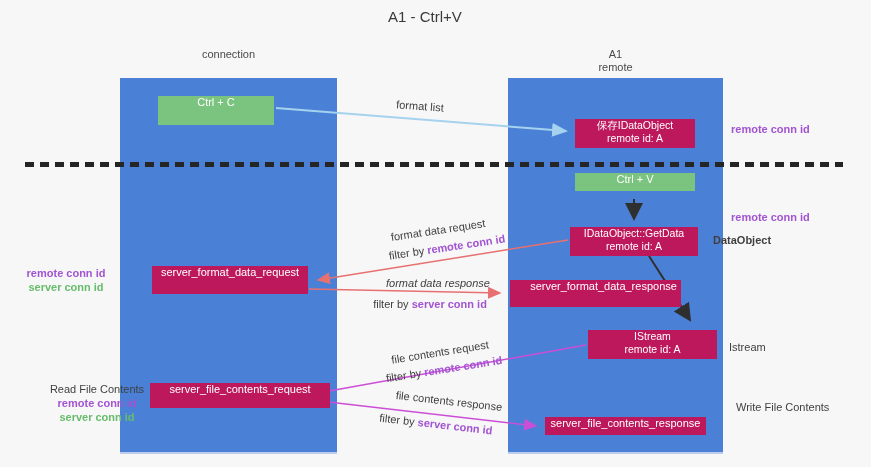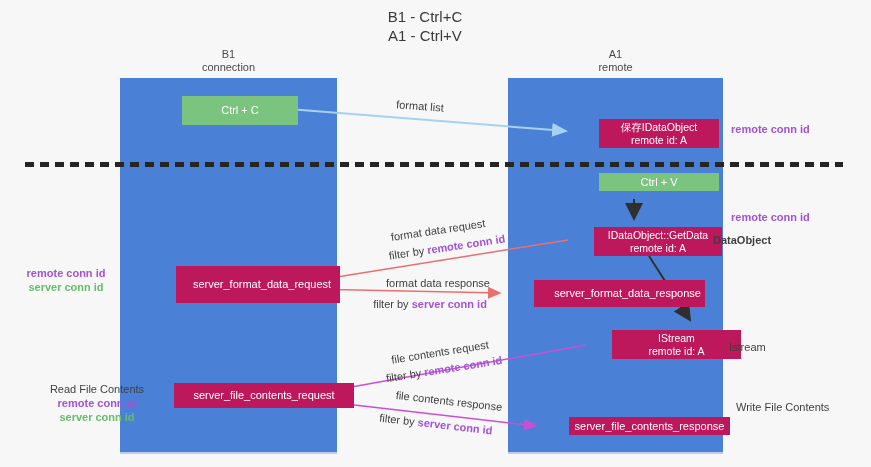--- a/index.html
+++ b/index.html
@@ -15,22 +15,22 @@
     font-size:15px;line-height:19px;color:#3a3a3a;
   }
   .lane{
     background:#4a80d5;z-index:1;
     box-shadow:0 2px 0 rgba(120,150,220,.45);
   }
   .lane-hdr{
     text-align:center;font-size:11px;line-height:13px;color:#4a4a4a;z-index:2;
   }
   .node{
-    z-index:3;display:flex;flex-direction:column;align-items:center;justify-content:center;
-    color:#fff;font-size:11px;line-height:13px;text-align:center;white-space:nowrap;margin-left:24px;
+    z-index:3;display:flex;flex-direction:column;align-items:center;
+    color:#fff;font-size:11px;line-height:13px;text-align:center;white-space:nowrap;
   }
   .orange{background:#be185d;}
   .green{background:#7ac47f;}
   .divider{
     left:25px;top:162px;width:818px;height:5px;z-index:4;
     background:repeating-linear-gradient(90deg,#252525 0 9px,transparent 9px 15px);
   }
   .mid-label{
     z-index:5;font-size:11px;color:#3f3f3f;white-space:nowrap;
     transform:translate(-50%,-50%);
@@ -38,26 +38,24 @@
   .key-purple{color:#a254d2;font-weight:bold;}
   .side-label{z-index:5;font-size:11px;white-space:nowrap;color:#3f3f3f;}
   .side-purple{color:#a254d2;font-weight:bold;font-size:11px;}
   .side-green{color:#67bd6c;font-weight:bold;font-size:11px;}
   svg.arrows{position:absolute;left:0;top:0;z-index:2;pointer-events:none;}
 </style>
 </head>
 <body>
 
 <div class="abs title">
-  <div>B1 - Ctrl+C</div>
   <div>A1 - Ctrl+V</div>
 </div>
 
 <div class="abs lane-hdr" style="left:120px;top:48px;width:217px;">
-  <div>B1</div>
   <div>connection</div>
 </div>
 <div class="abs lane-hdr" style="left:508px;top:48px;width:215px;">
   <div>A1</div>
   <div>remote</div>
 </div>
 
 <div class="abs lane" style="left:120px;top:78px;width:217px;height:374px;"></div>
 <div class="abs lane" style="left:508px;top:78px;width:215px;height:374px;"></div>
 
@@ -98,21 +96,21 @@
 
 <div class="abs node green" style="left:575px;top:173px;width:120px;height:18px;">
   <div>Ctrl + V</div>
 </div>
 
 <div class="abs node orange" style="left:570px;top:227px;width:128px;height:29px;font-size:10.5px;">
   <div>IDataObject::GetData</div>
   <div>remote id: A</div>
 </div>
 
-<div class="abs node orange" style="left:152px;top:266px;width:156px;height:37px;padding-left:8px;">
+<div class="abs node orange" style="left:152px;top:266px;width:156px;height:28px;">
   <div>server_format_data_request</div>
 </div>
 
 <div class="abs node orange" style="left:510px;top:280px;width:155px;height:27px;padding-left:16px;">
   <div>server_format_data_response</div>
 </div>
 
 <div class="abs node orange" style="left:588px;top:330px;width:129px;height:29px;font-size:10.5px;">
   <div>IStream</div>
   <div>remote id: A</div>
@@ -126,21 +124,21 @@
   <div>server_file_contents_response</div>
 </div>
 
 <div class="abs mid-label" style="left:420px;top:106px;transform:translate(-50%,-50%) rotate(4deg);">format list</div>
 
 <div class="abs mid-label" style="left:438px;top:230px;transform:translate(-50%,-50%) rotate(-8.5deg);">format data request</div>
 <div class="abs mid-label" style="left:447px;top:247px;transform:translate(-50%,-50%) rotate(-8.5deg);">
   <span>filter by </span><span class="key-purple">remote conn id</span>
 </div>
 
-<div class="abs mid-label" style="left:438px;top:283px;">format data response</div>
+<div class="abs mid-label" style="left:438px;top:283px;font-style:italic;">format data response</div>
 <div class="abs mid-label" style="left:430px;top:304px;">
   <span>filter by </span><span class="key-purple">server conn id</span>
 </div>
 
 <div class="abs mid-label" style="left:440px;top:352px;transform:translate(-50%,-50%) rotate(-9deg);">file contents request</div>
 <div class="abs mid-label" style="left:444px;top:369px;transform:translate(-50%,-50%) rotate(-9deg);">
   <span>filter by </span><span class="key-purple">remote conn id</span>
 </div>
 
 <div class="abs mid-label" style="left:449px;top:401px;transform:translate(-50%,-50%) rotate(6.5deg);">file contents response</div>

